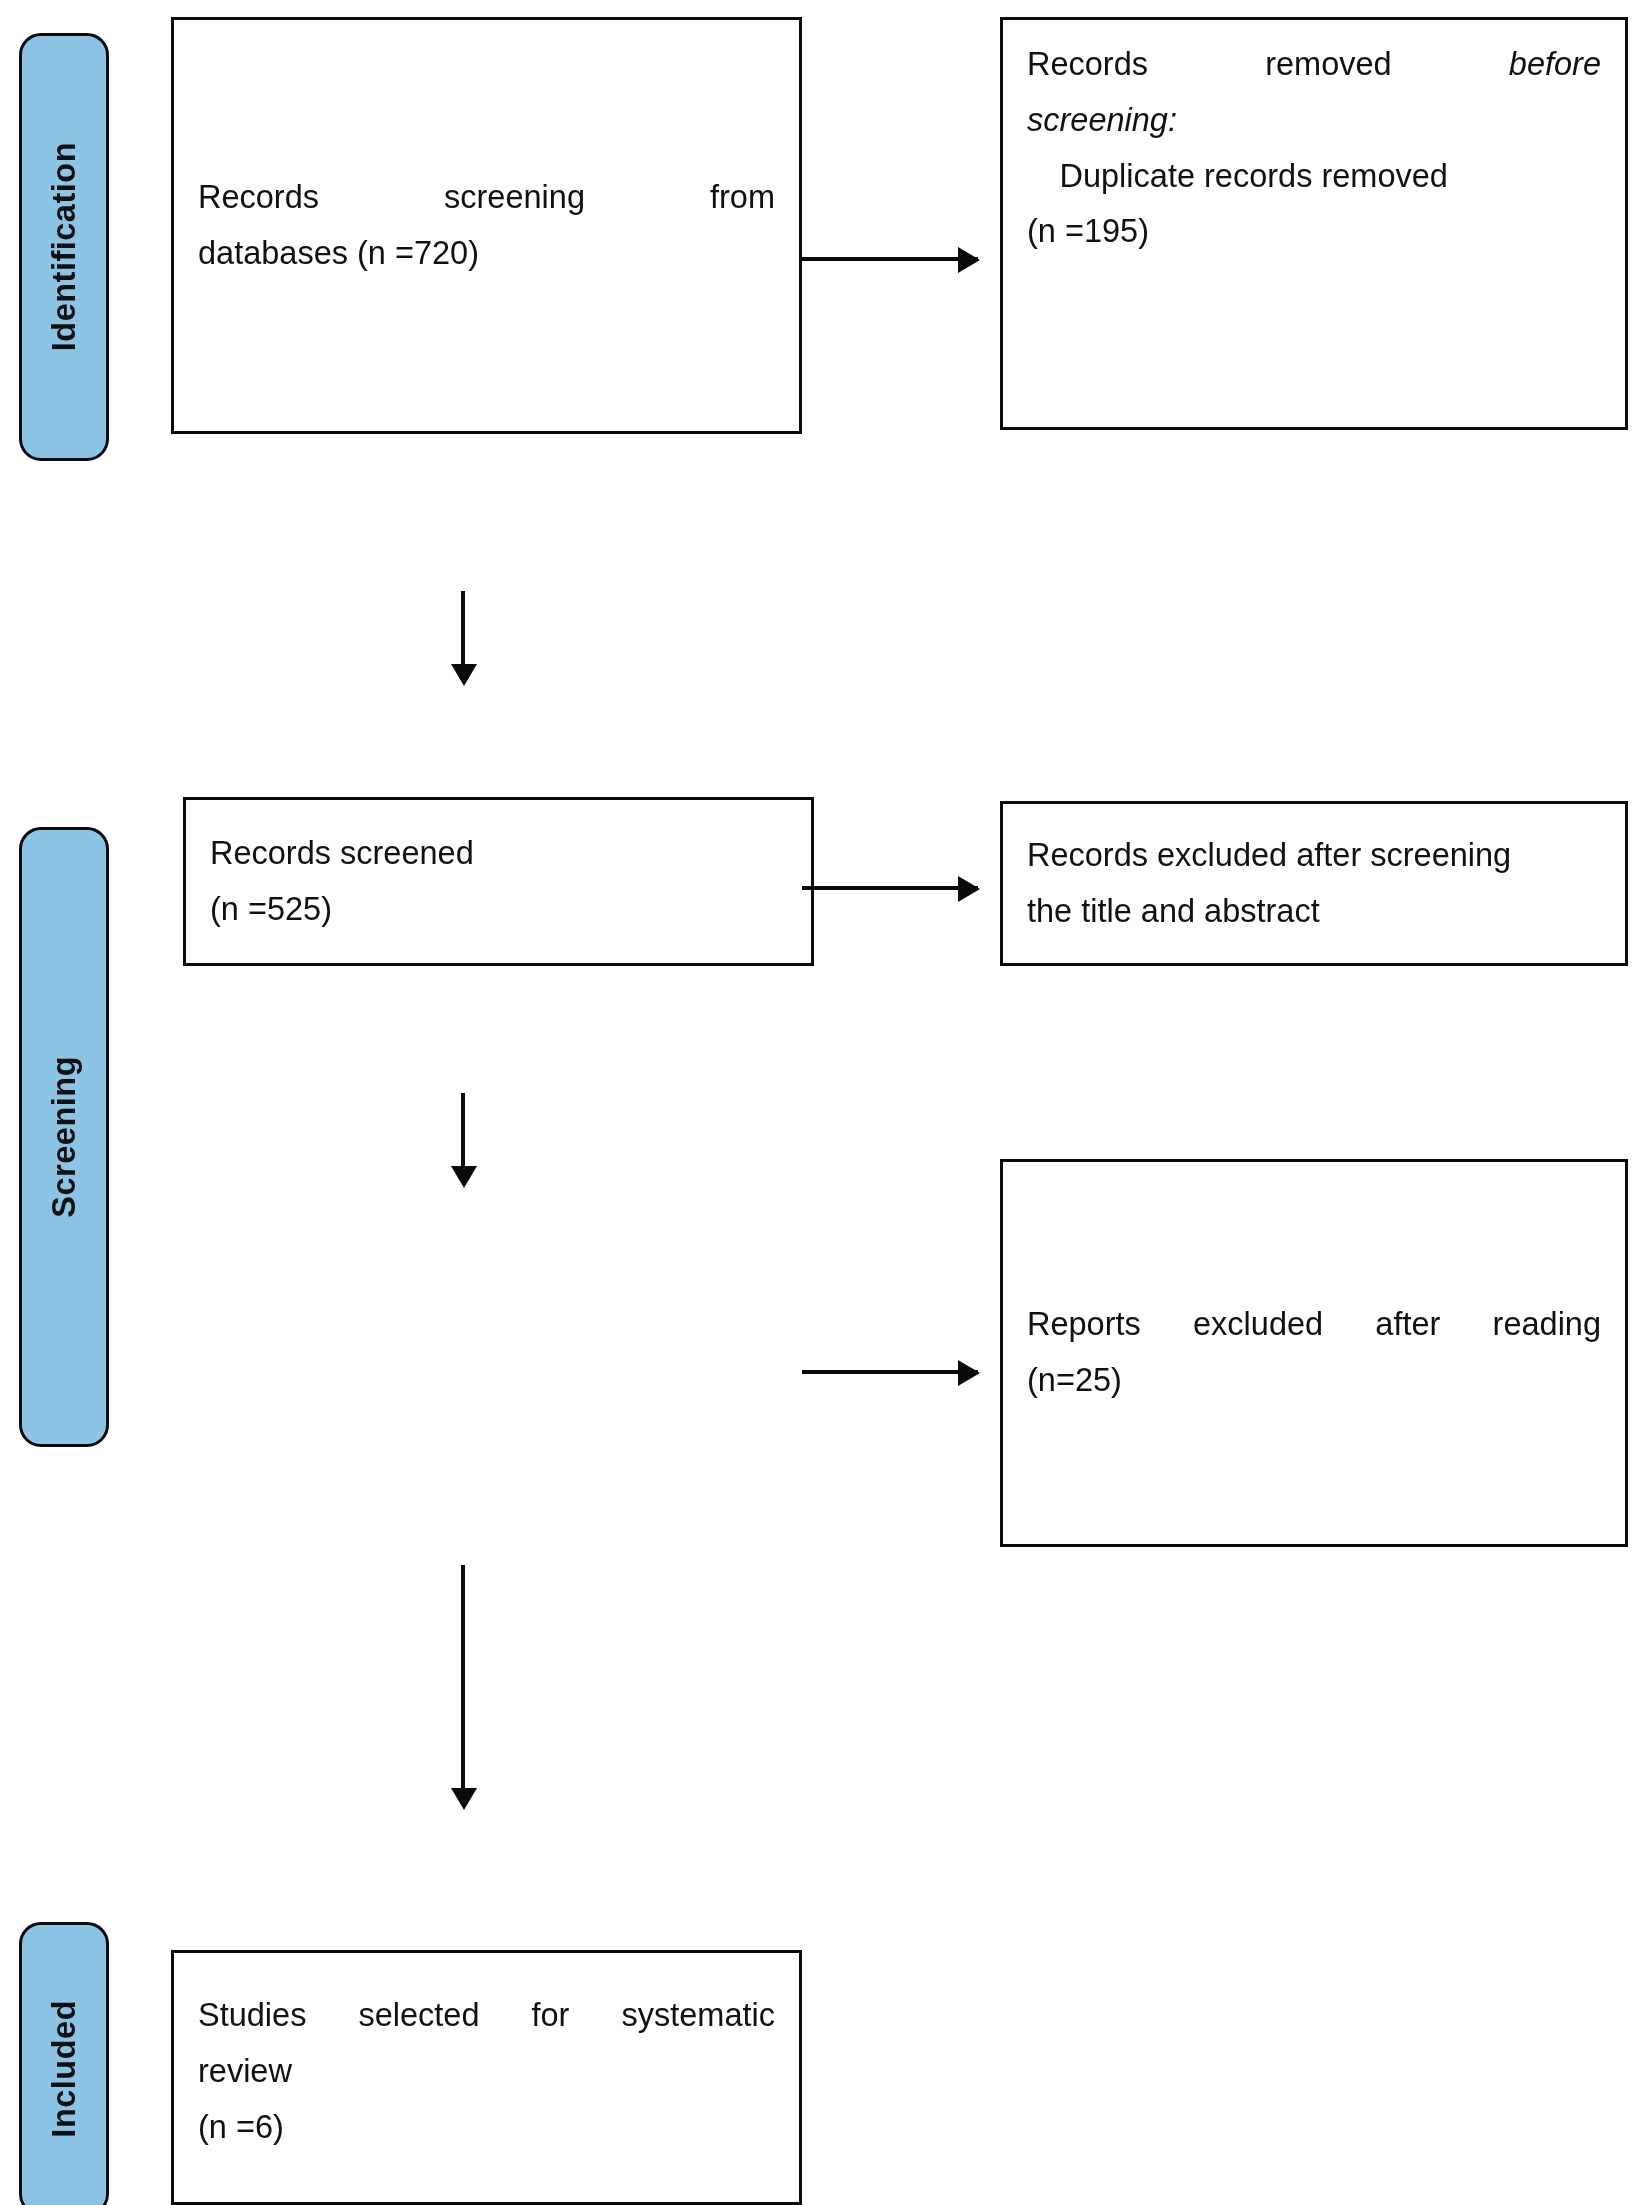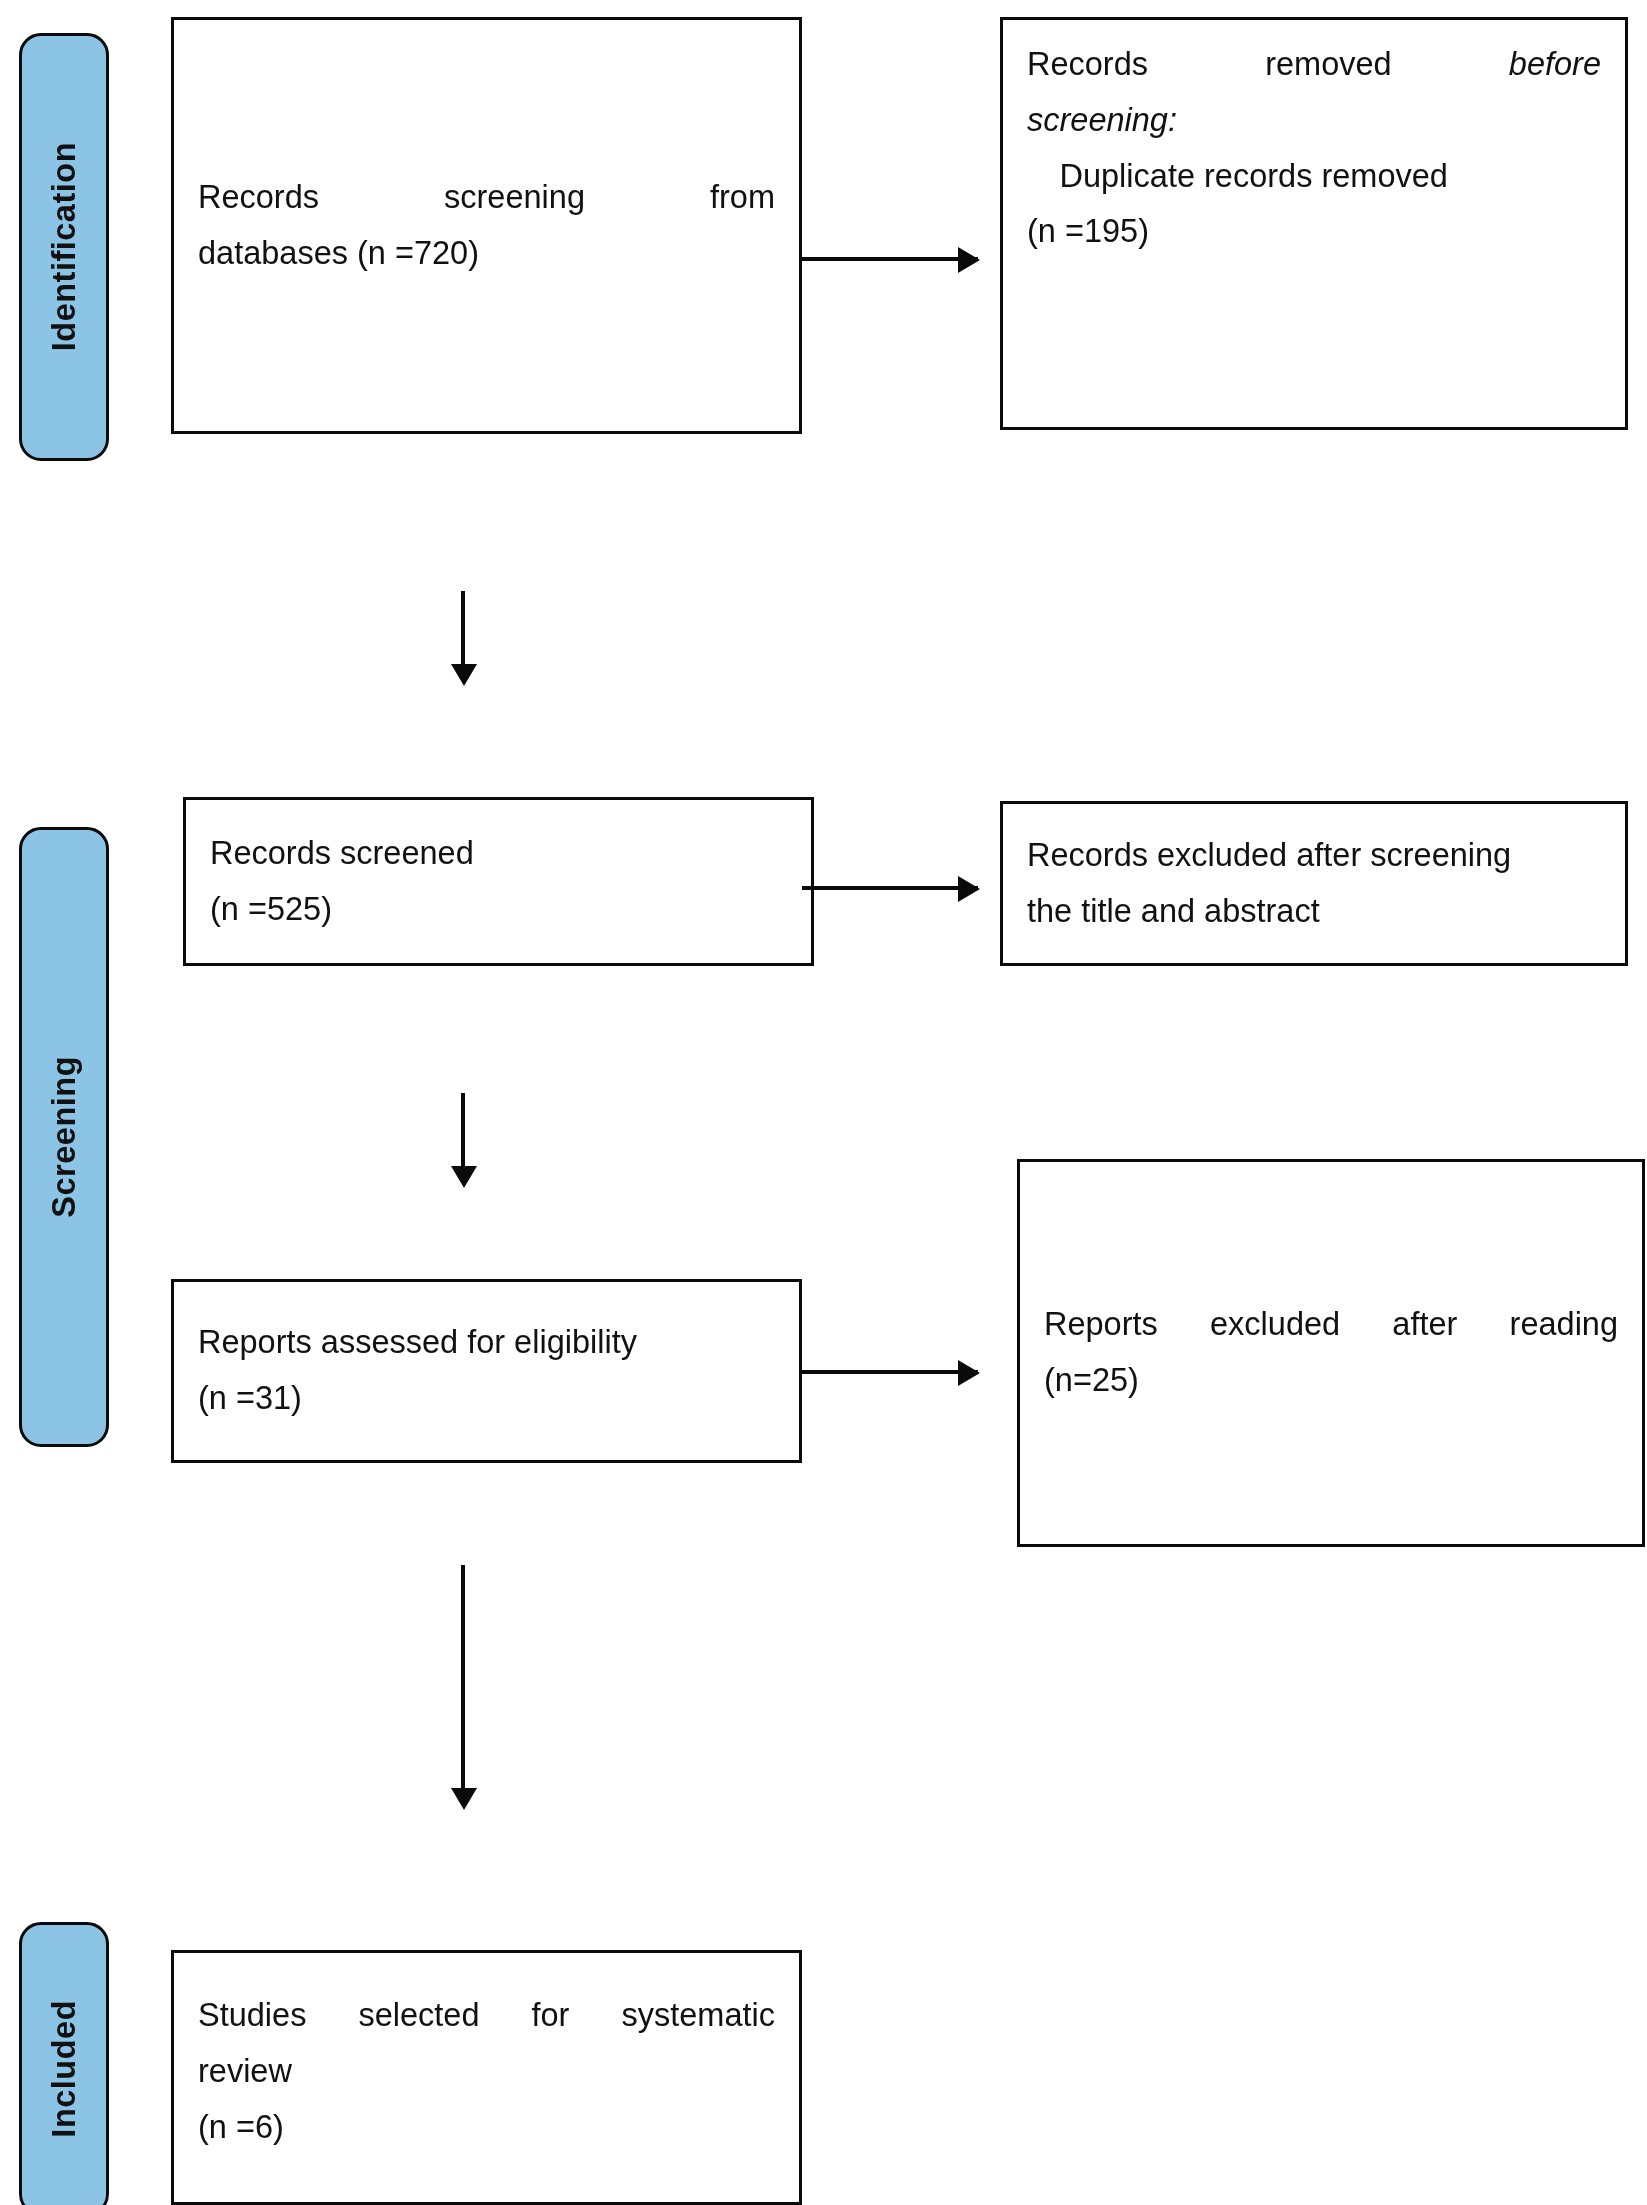--- a/index.html
+++ b/index.html
@@ -165,28 +165,22 @@
     <div class="pbox-inner">
       <div class="pline">Records excluded after screening</div>
       <div class="pline">the title and abstract</div>
     </div>
   </div>
 
   <div class="h-arrow" style="left:802px; top:886px; width:176px;"></div>
 
   <div class="v-arrow" style="left:461px; top:1093px; height:73px;"></div>
 
-  <div class="pbox" style="left:171px; top:1279px; width:631px; height:184px;">
-    <div class="pbox-inner">
-      <div class="pline">Reports assessed for eligibility</div>
-      <div class="pline">(n =31)</div>
-    </div>
-  </div>
-
-  <div class="pbox" style="left:1000px; top:1159px; width:628px; height:388px;margin-left:17px;">
+
+  <div class="pbox" style="left:1000px; top:1159px; width:628px; height:388px;">
     <div class="pbox-inner">
       <div class="pline justify">
         <span>Reports</span>
         <span>excluded</span>
         <span>after</span>
         <span>reading</span>
       </div>
       <div class="pline">(n=25)</div>
     </div>
   </div>

